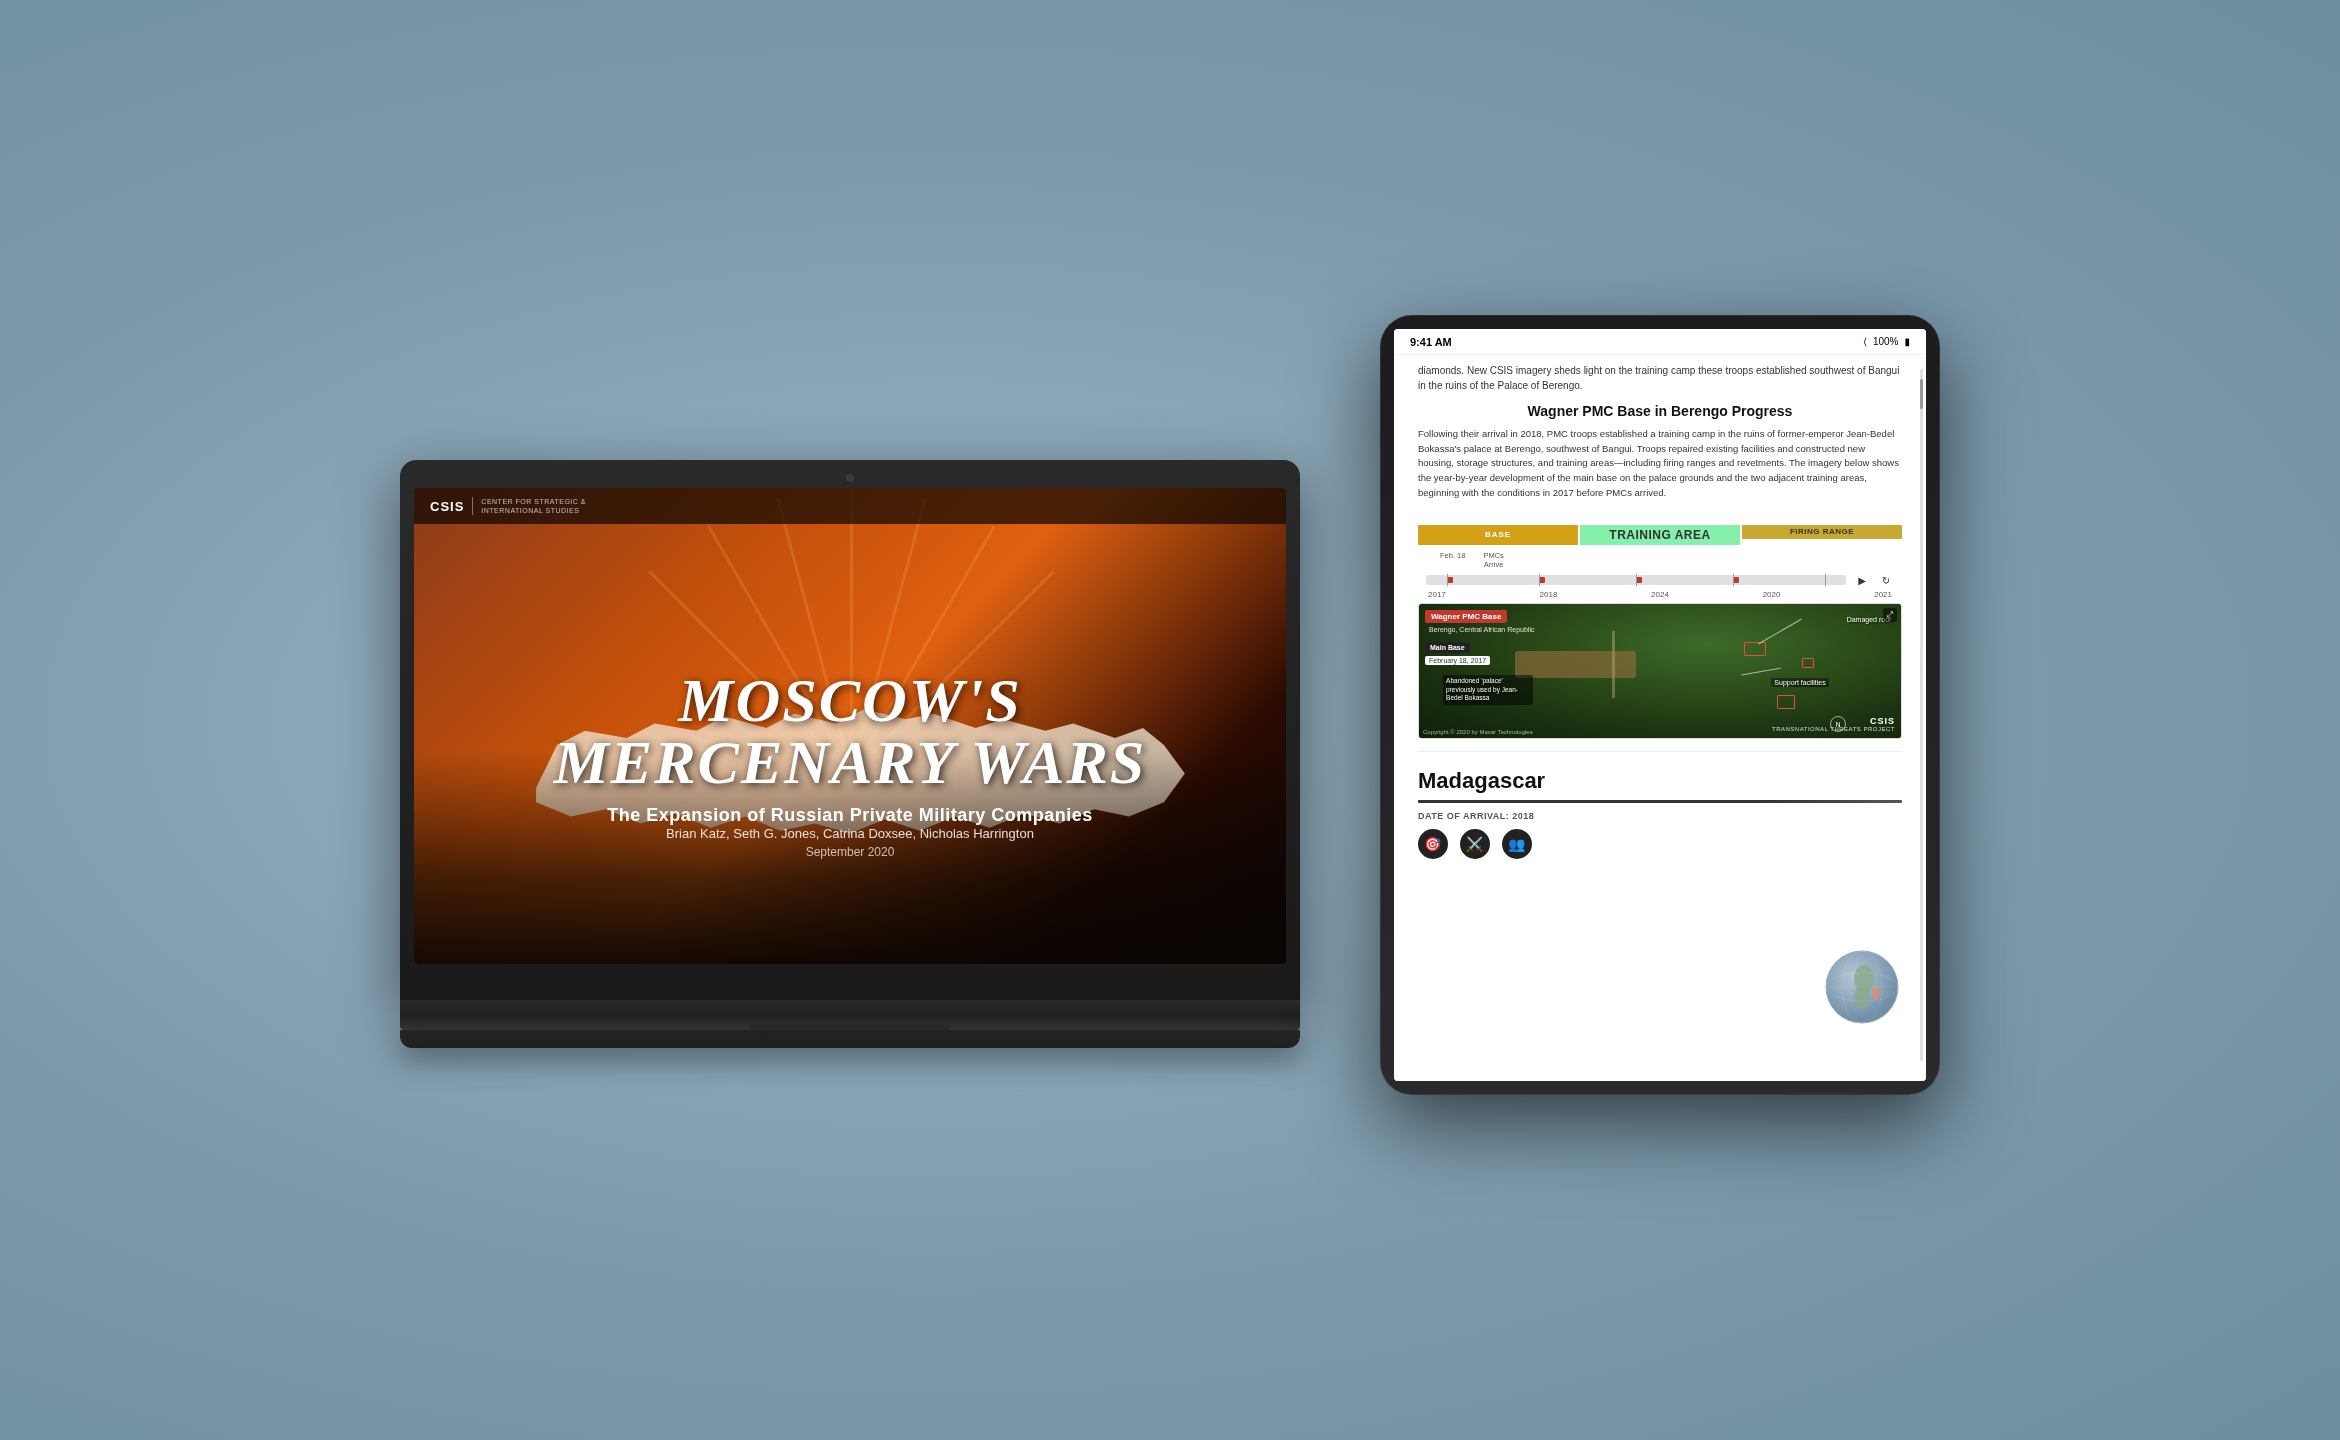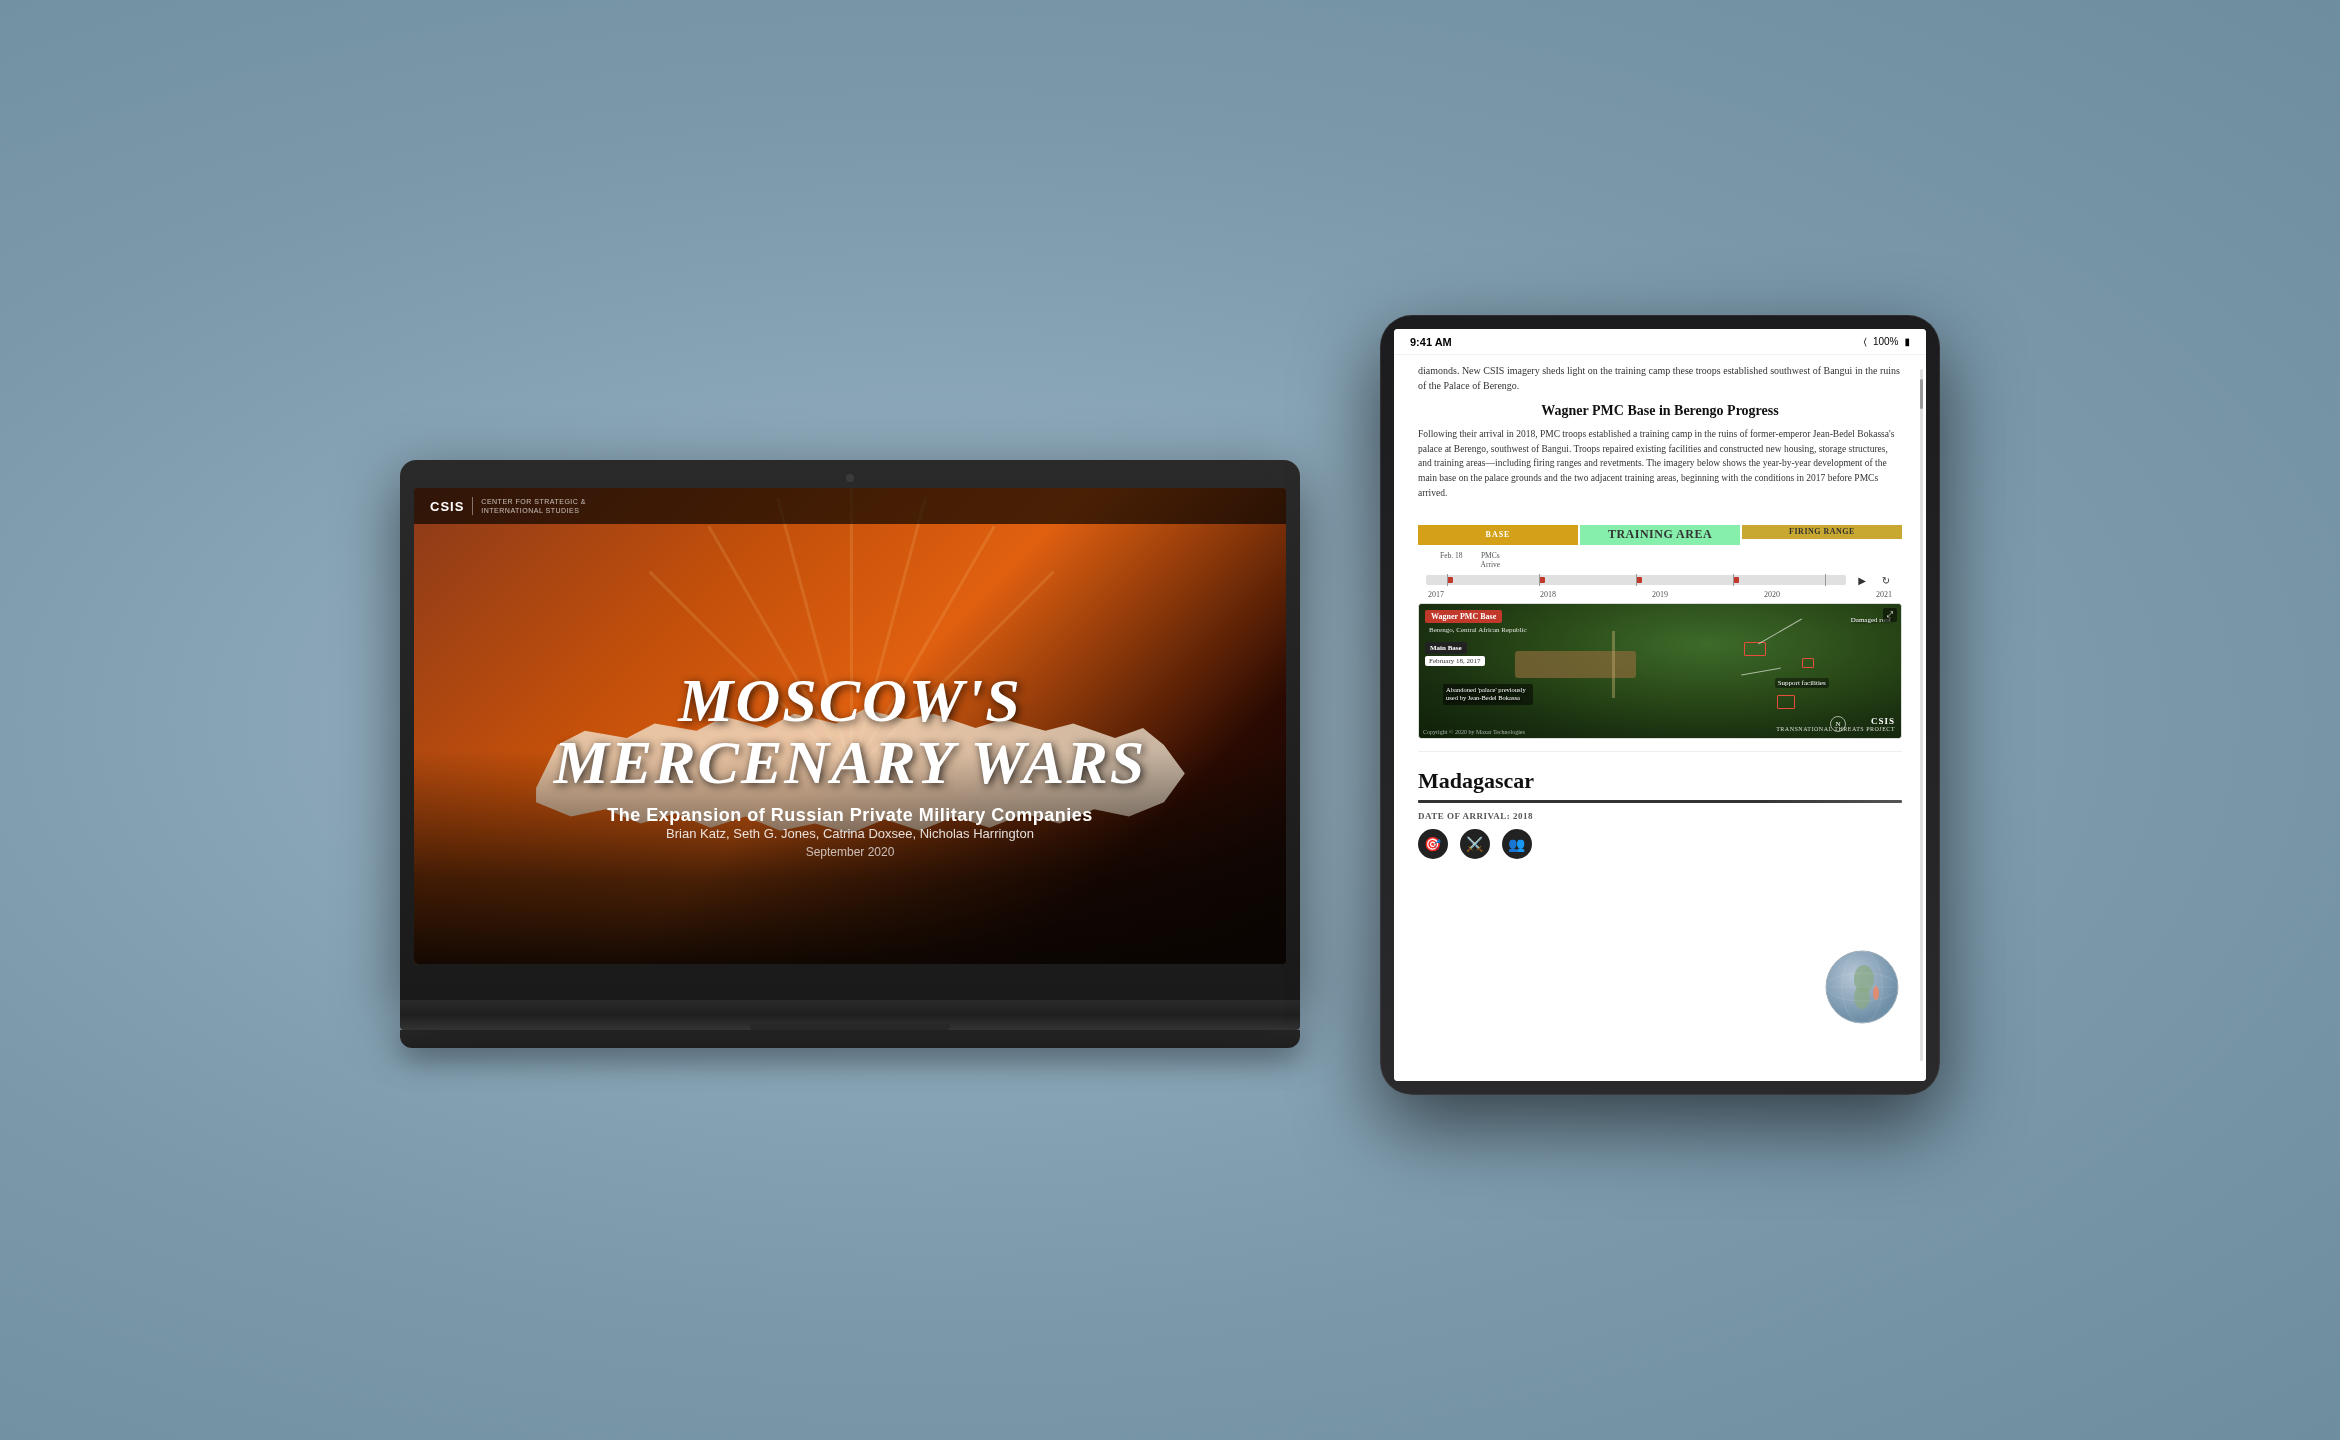--- a/index.html
+++ b/index.html
@@ -300,21 +300,20 @@
     .tablet-content {
       height: calc(100% - 26px);
       overflow: hidden;
       background: white;
       padding: 0 24px;
     }
 
     
     .tablet-article-partial {
       padding-top: 8px;
-      font-family: Liberation Serif, serif;
     }
 
     .tablet-partial-text {
       font-size: 10px;
       line-height: 1.5;
       color: #333;
       margin-bottom: 8px;
     }
 
     .tablet-section-title {
@@ -806,21 +805,21 @@
                   <div class="timeline-tick" style="left:95%;"></div>
                 </div>
                 <div class="timeline-controls">
                   <div class="timeline-play-btn">▶</div>
                   <div class="timeline-play-btn">↻</div>
                 </div>
               </div>
               <div class="timeline-years">
                 <span>2017</span>
                 <span>2018</span>
-                <span>2019</span>
+                <span>2024</span>
                 <span>2020</span>
                 <span>2021</span>
               </div>
             </div>
 
             <div class="satellite-img">
               <div class="sat-bg"></div>
               <div class="sat-clearing"></div>
               <div class="sat-road"></div>
 

